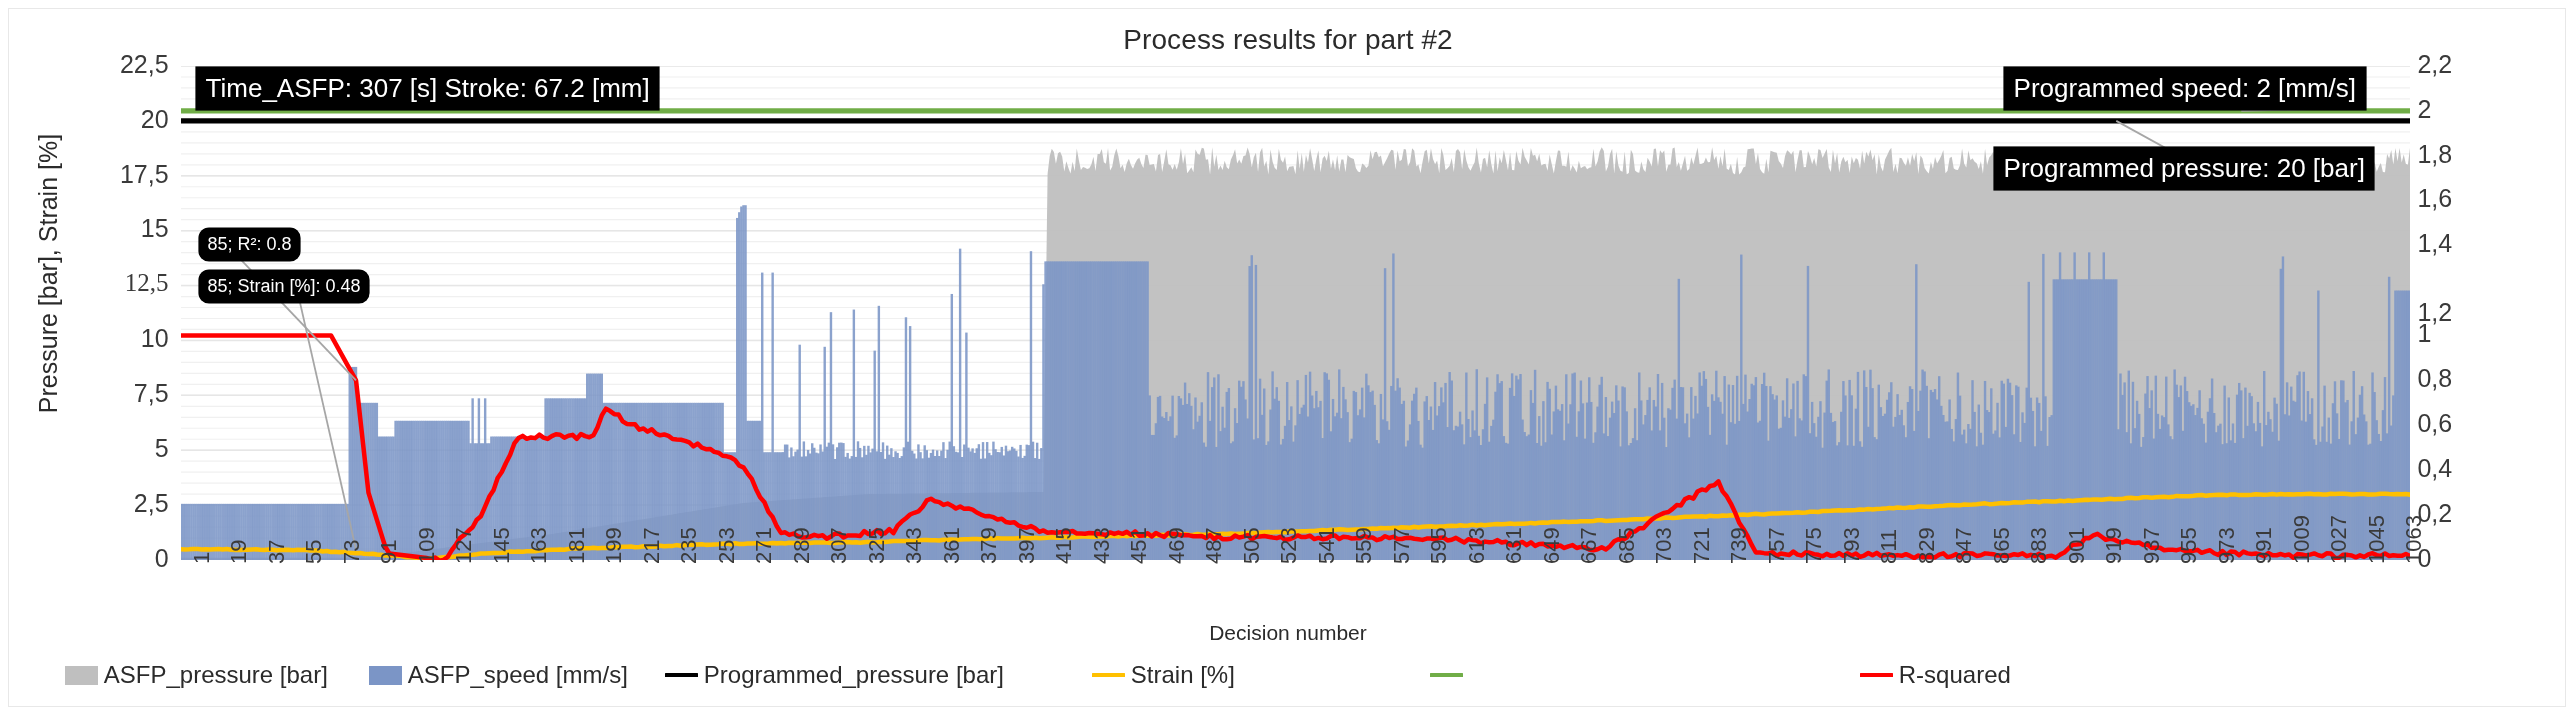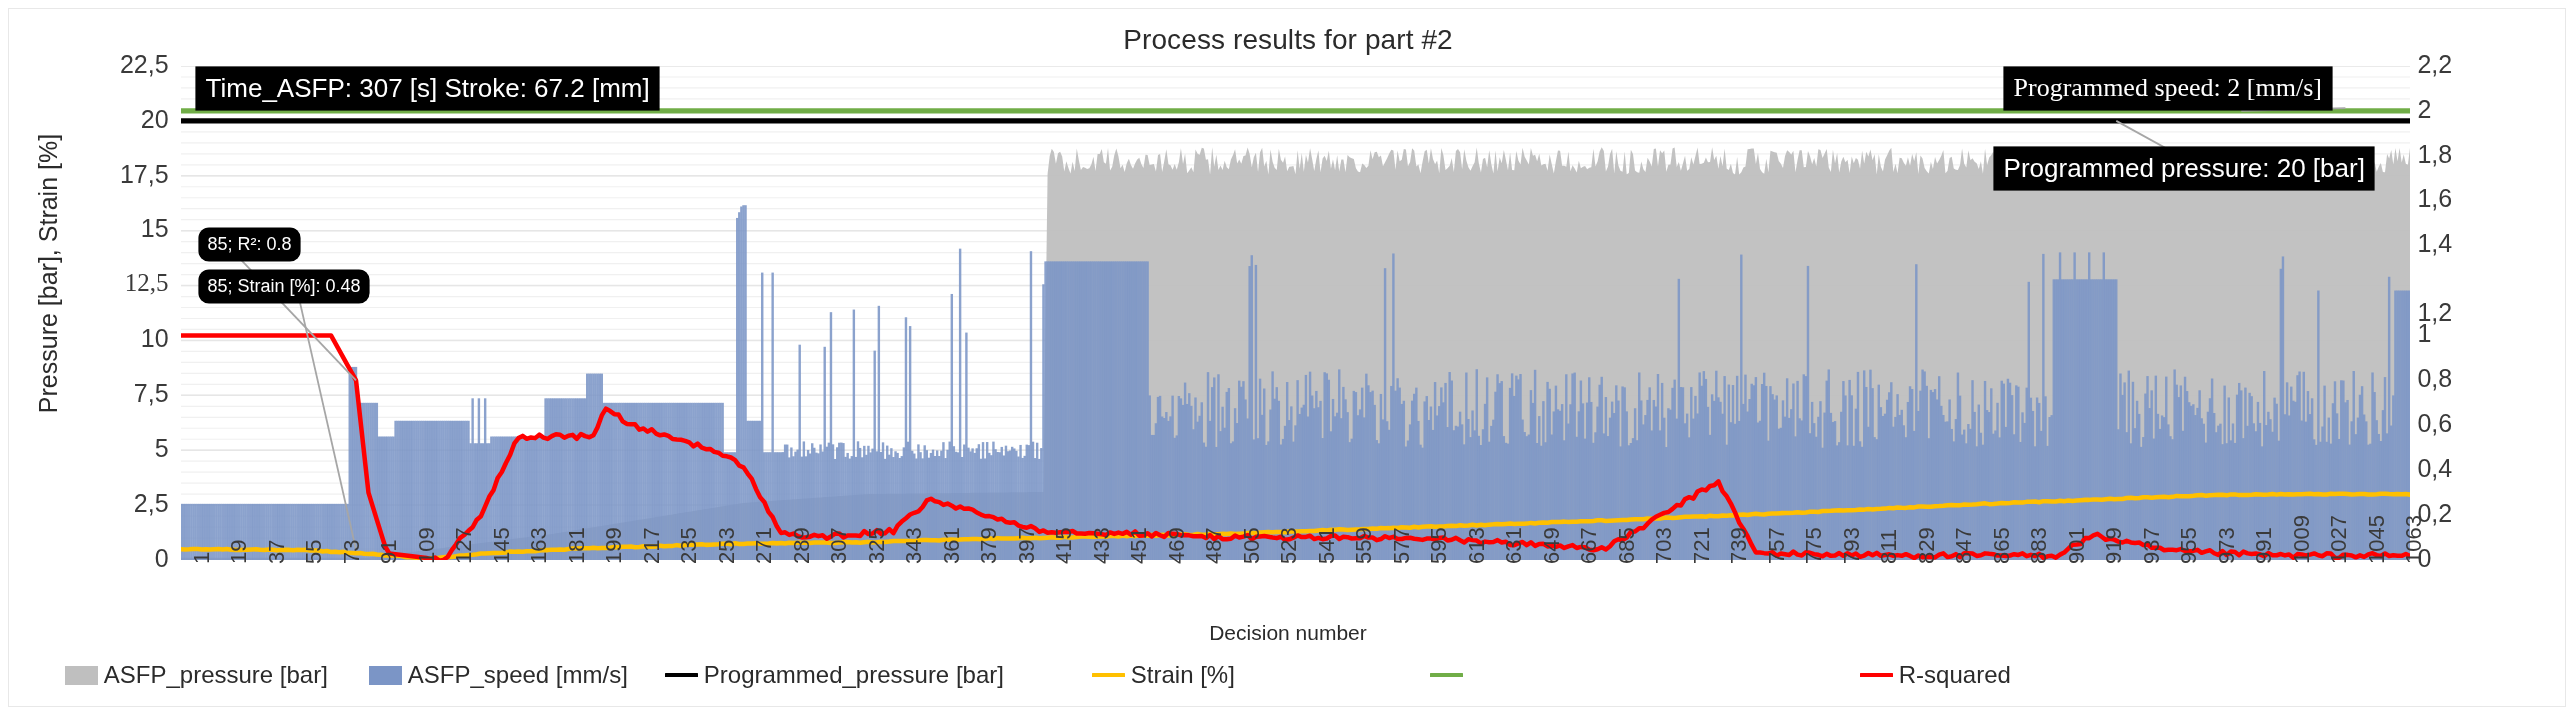--- a/index.html
+++ b/index.html
@@ -1280,21 +1280,21 @@
       <div class="xtick" style="left: 2070px;">991</div>
       <div class="xtick" style="left: 2108px;">1009</div>
       <div class="xtick" style="left: 2145px;">1027</div>
       <div class="xtick" style="left: 2183px;">1045</div>
       <div class="xtick" style="left: 2220px;">1063</div>
     </div>
 
   <div class="callout" id="cal-0" style="left:196px;top:67px;">Time_ASFP: 307 [s] Stroke: 67.2 [mm]</div>
   <div class="callout small" id="cal-2" style="left:199px;top:228px;">85; R²: 0.8</div>
   <div class="callout small" id="cal-3" style="left:199px;top:270px;">85; Strain [%]: 0.48</div>
-  <div class="callout" id="cal-4" style="left:2004px;top:67px;font-family:Liberation Serif, serif;">Programmed speed: 2 [mm/s]</div>
+  <div class="callout" id="cal-4" style="left:2004px;top:67px;">Programmed speed: 2 [mm/s]</div>
   <div class="callout" id="cal-5" style="left:1994px;top:147px;">Programmed pressure: 20 [bar]</div>
 
   <div id="legend">
       <div class="legend-item" style="position: absolute; left: 57px;">
         <span class="swatch-box" style="background: rgb(191, 191, 191);"></span>
         <span class="legend-label">ASFP_pressure [bar]</span>
       </div>
       <div class="legend-item" style="position: absolute; left: 361px;">
         <span class="swatch-box" style="background: rgb(123, 149, 198);"></span>
         <span class="legend-label">ASFP_speed [mm/s]</span>

